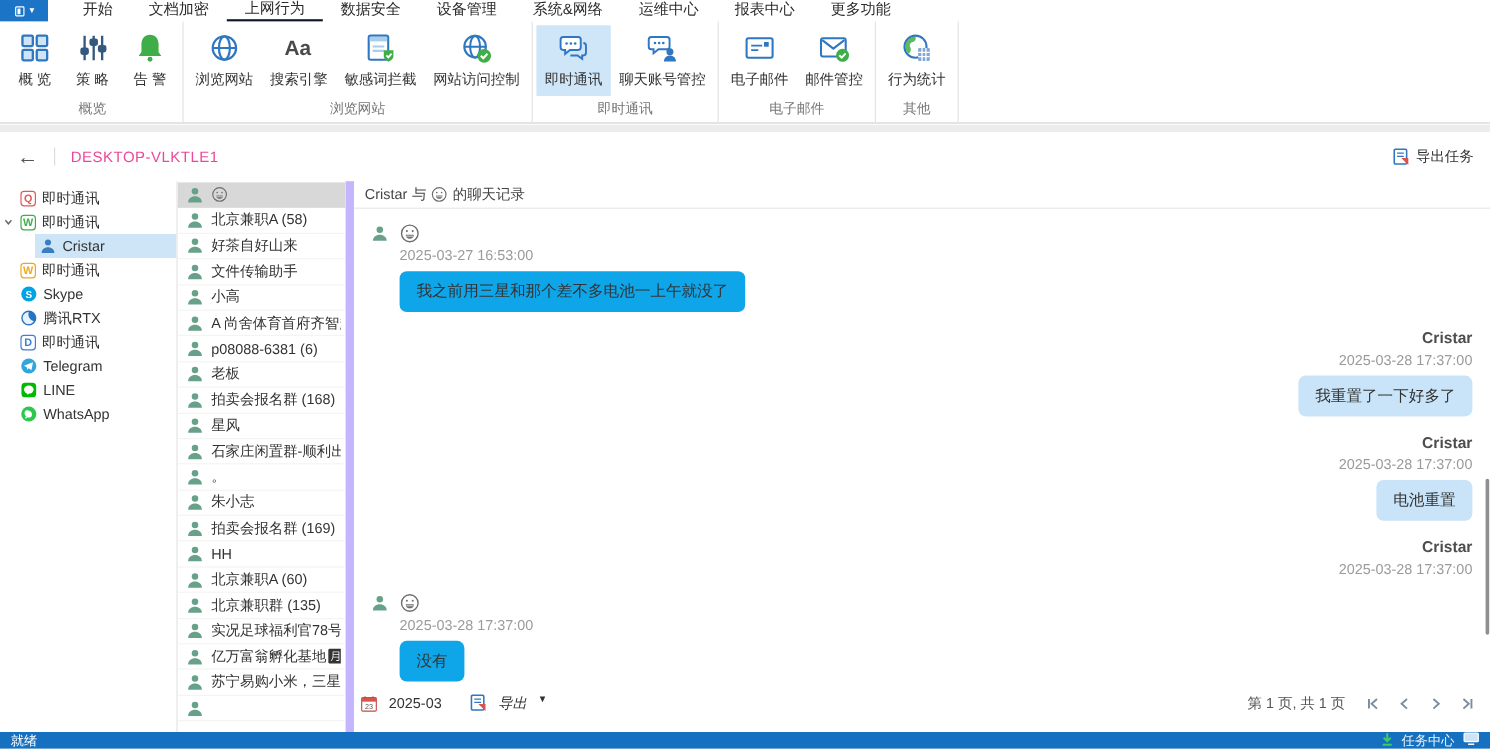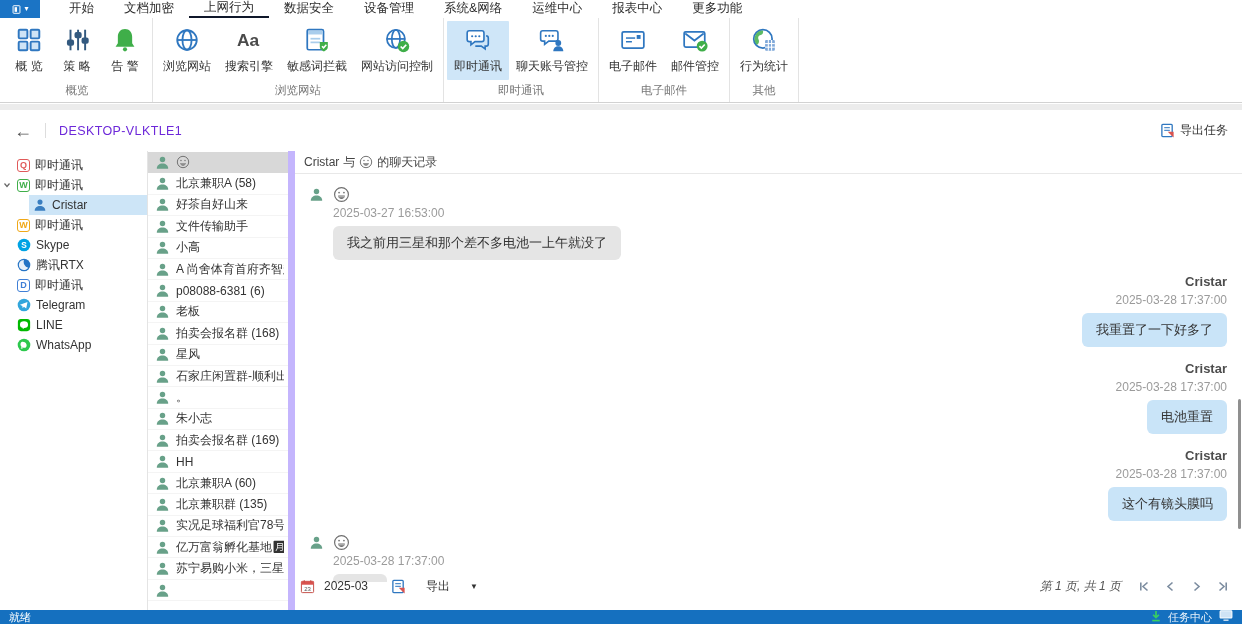--- a/index.html
+++ b/index.html
@@ -30,21 +30,21 @@
   .ribbon-btn .ricon svg { width:26px; height:26px; }
   .rg-label { text-align:center; font-size:11.5px; color:#767676; padding:0 2px 4px; }
 
   .gray-strip { position:absolute; top:104px; left:0; width:100%; height:6px; background:#ececec; }
 
   
   .toolbar { position:absolute; top:110px; left:0; width:100%; height:41px; background:#fff;
     display:flex; align-items:center; padding:0 14px; }
   .back-btn { font-size:18px; color:#555; cursor:pointer; line-height:18px; }
   .tb-sep { width:1px; height:15px; background:#ddd; margin:0 13px; }
-  .tb-title { font-size:12.5px; color:#6d28d9; letter-spacing:.4px; }
+  .tb-title { font-size:12.5px; color:#ec4899; letter-spacing:.4px; }
   .tb-right { margin-left:auto; display:flex; align-items:center; gap:5px; cursor:pointer;font-family:Liberation Mono, monospace; }
   .tb-right .label { font-size:12px; color:#333; }
 
   
   .content { position:absolute; top:151px; left:0; right:0; bottom:14px; display:flex; background:#fff; }
 
   .tree-panel { width:148px; border-right:1px solid #e4e4e4; padding-top:4px; overflow:hidden; }
   .tree-item { height:20px; display:flex; align-items:center; gap:5px; padding-left:17px;
     font-size:12px; color:#333; cursor:pointer; position:relative; white-space:nowrap; }
   .tree-item.level2 { padding-left:33px; }
@@ -70,31 +70,31 @@
   .chat-header svg { width:14px; height:14px; }
   .chat-messages { flex:1; overflow:hidden; padding:11px 12px 0 14px; }
   .msg { margin-bottom:12px; }
   .msg.left { display:flex; gap:9px; }
   .msg .avcol { width:15px; flex:0 0 15px; padding-top:2px; }
   .msg .avcol svg { width:15px; height:15px; }
   .msg-name { height:18px; display:flex; align-items:center; font-size:13px; font-weight:bold; color:#4d4d4d; }
   .msg-name svg { width:17px; height:17px; }
   .msg-time { font-size:12px; color:#9b9b9b; margin:3px 0 6px; }
   .bubble { display:inline-block; font-size:13px; color:#333; padding:9px 14px; border-radius:6px; line-height:16px; }
-  .bubble.lb { background:#e5e5e5;text-align:right; }
+  .bubble.lb { background:#0ea5e9;text-align:right; }
   .bubble.rb { background:#c9e4f8; }
   .msg.right { text-align:right; padding-right:3px; }
   .msg.right .msg-name { justify-content:flex-end; }
 
   .chat-footer { height:28px; display:flex; align-items:center; padding:0 13px 20px 5px; gap:9px; }
   .cf-date { font-size:12px; color:#333; margin-right:14px; cursor:pointer; }
-  .cf-export { display:flex; align-items:center; gap:20px; font-size:12px; color:#333; cursor:pointer; }
+  .cf-export { display:flex; align-items:flex-start; gap:9px; font-size:12px; color:#333; cursor:pointer;font-style:italic; }
   .cf-export .dd { font-size:8px; color:#333; }
   .cf-right { margin-left:auto; display:flex; align-items:center; gap:13px; }
-  .cf-pageinfo { font-size:12px; color:#555; margin-right:4px;font-style:italic; }
+  .cf-pageinfo { font-size:12px; color:#555; margin-right:4px; }
   .nav-ico { cursor:pointer; }
   .nav-ico svg { width:13px; height:13px; }
 
   .chat-scrollbar { position:absolute; right:1px; top:248px; width:3px; height:130px;
     background:#8f8f8f; border-radius:2px; cursor:pointer; }
 
   
   .statusbar { position:absolute; bottom:0; left:0; width:100%; height:14px; background:#1570bf;
     display:flex; align-items:center; padding:0 9px; color:#fff; font-size:11px; }
   .sb-right { margin-left:auto; display:flex; align-items:flex-start; gap:7px; }
@@ -620,21 +620,21 @@
                   <circle cx="5.7" cy="6.2" r=".8" fill="#6e6e6e"></circle>
                   <circle cx="10.3" cy="6.2" r=".8" fill="#6e6e6e"></circle>
                   <path d="M4.9 9h6.2v.5c0 1.6-1.3 2.7-3.1 2.7S4.9 11.1 4.9 9.5z" fill="#6e6e6e"></path>
                   <line x1="5.2" y1="10.2" x2="10.8" y2="10.2" stroke="#fff" stroke-width=".6"></line>
                 </svg>
               </span>
             </div><div class="msg-time">2025-03-27 16:53:00</div><div class="bubble lb">我之前用三星和那个差不多电池一上午就没了</div></div>
         </div>
         <div class="msg right"><div class="msg-name">Cristar</div><div class="msg-time">2025-03-28 17:37:00</div><div class="bubble rb">我重置了一下好多了</div></div>
         <div class="msg right"><div class="msg-name">Cristar</div><div class="msg-time">2025-03-28 17:37:00</div><div class="bubble rb">电池重置</div></div>
-        <div class="msg right"><div class="msg-name">Cristar</div><div class="msg-time">2025-03-28 17:37:00</div><div class="bubble rb">这个有镜头膜吗</div></div>
+        <div class="msg right"><div class="msg-name">Cristar</div><div class="msg-time">2025-03-28 17:37:00</div></div>
         <div class="msg left">
           <div class="avcol">
             <svg viewBox="0 0 16 16">
               <circle cx="8" cy="4.7" r="2.9" fill="#68a189"></circle>
               <path d="M1.9 14.6c0-3.4 2.7-5.5 6.1-5.5s6.1 2.1 6.1 5.5z" fill="#68a189"></path>
             </svg>
           </div>
           <div><div class="msg-name">
               <span style="width:17px;height:17px">
                 <svg viewBox="0 0 16 16">

